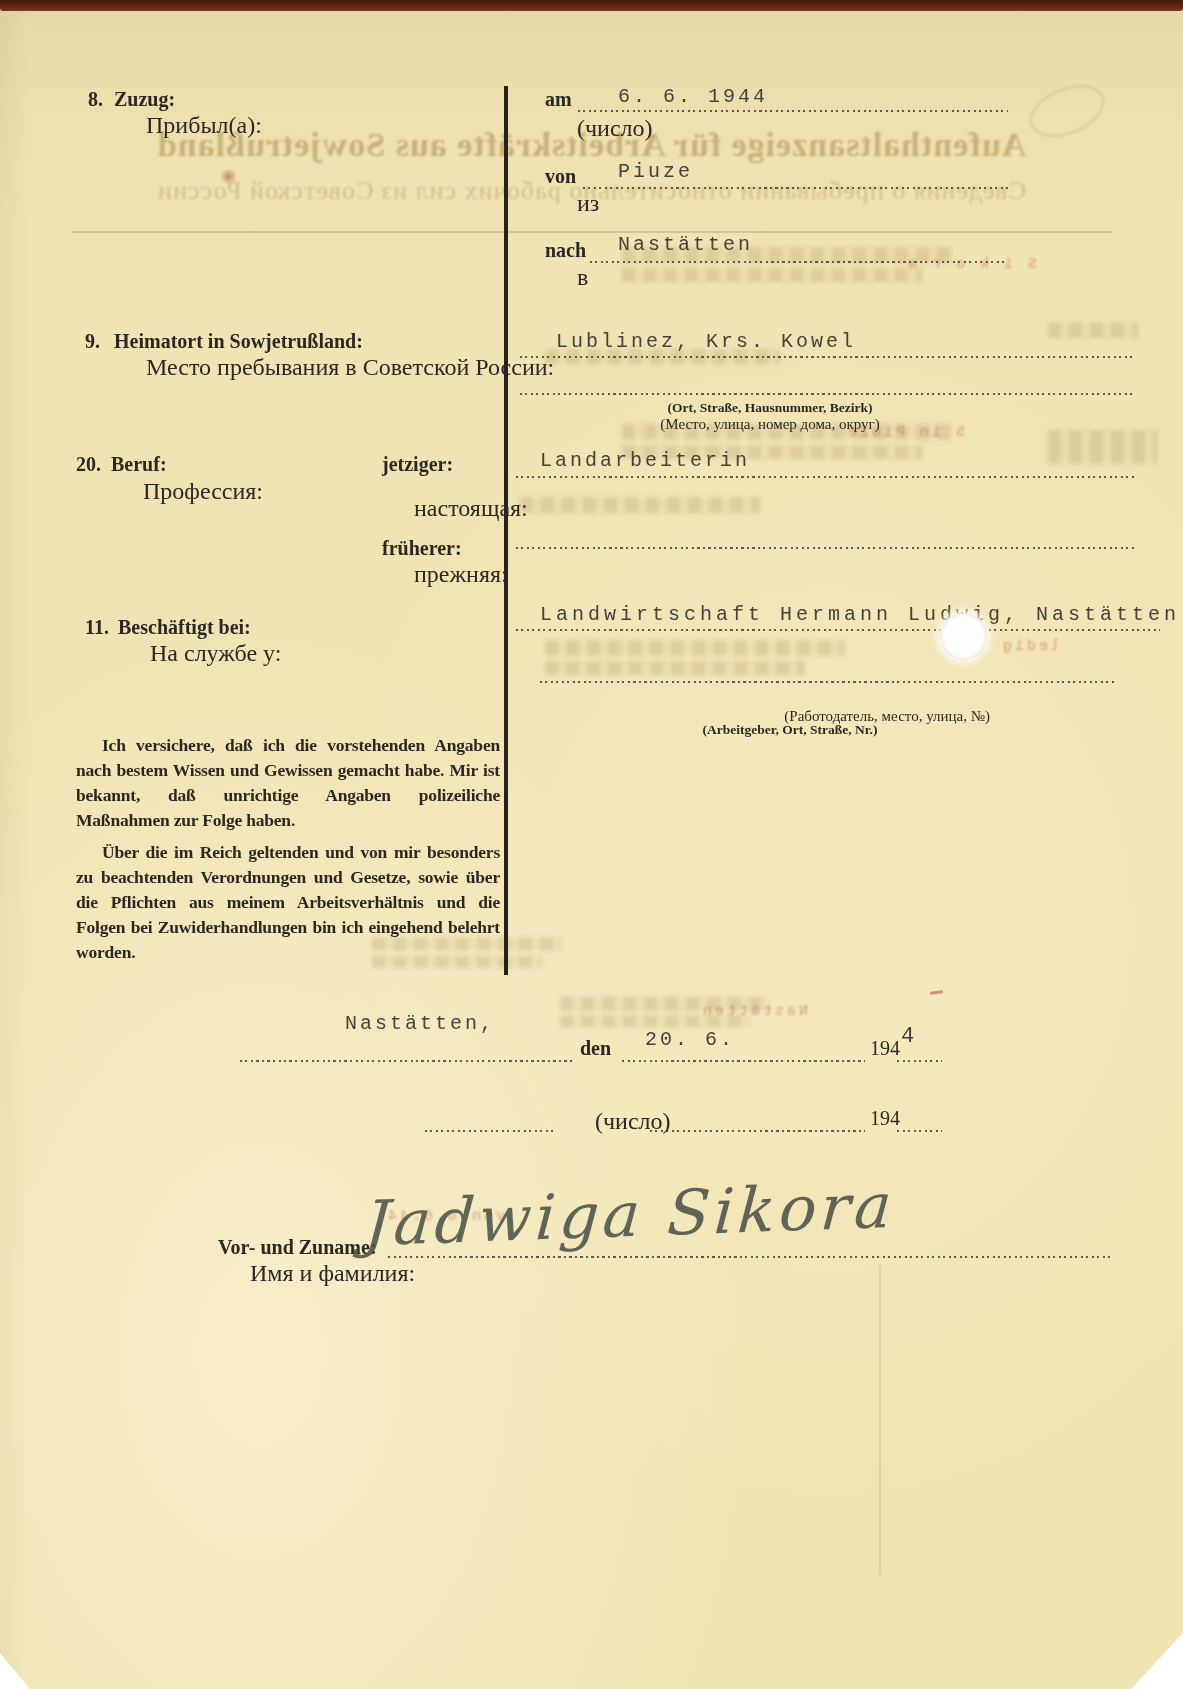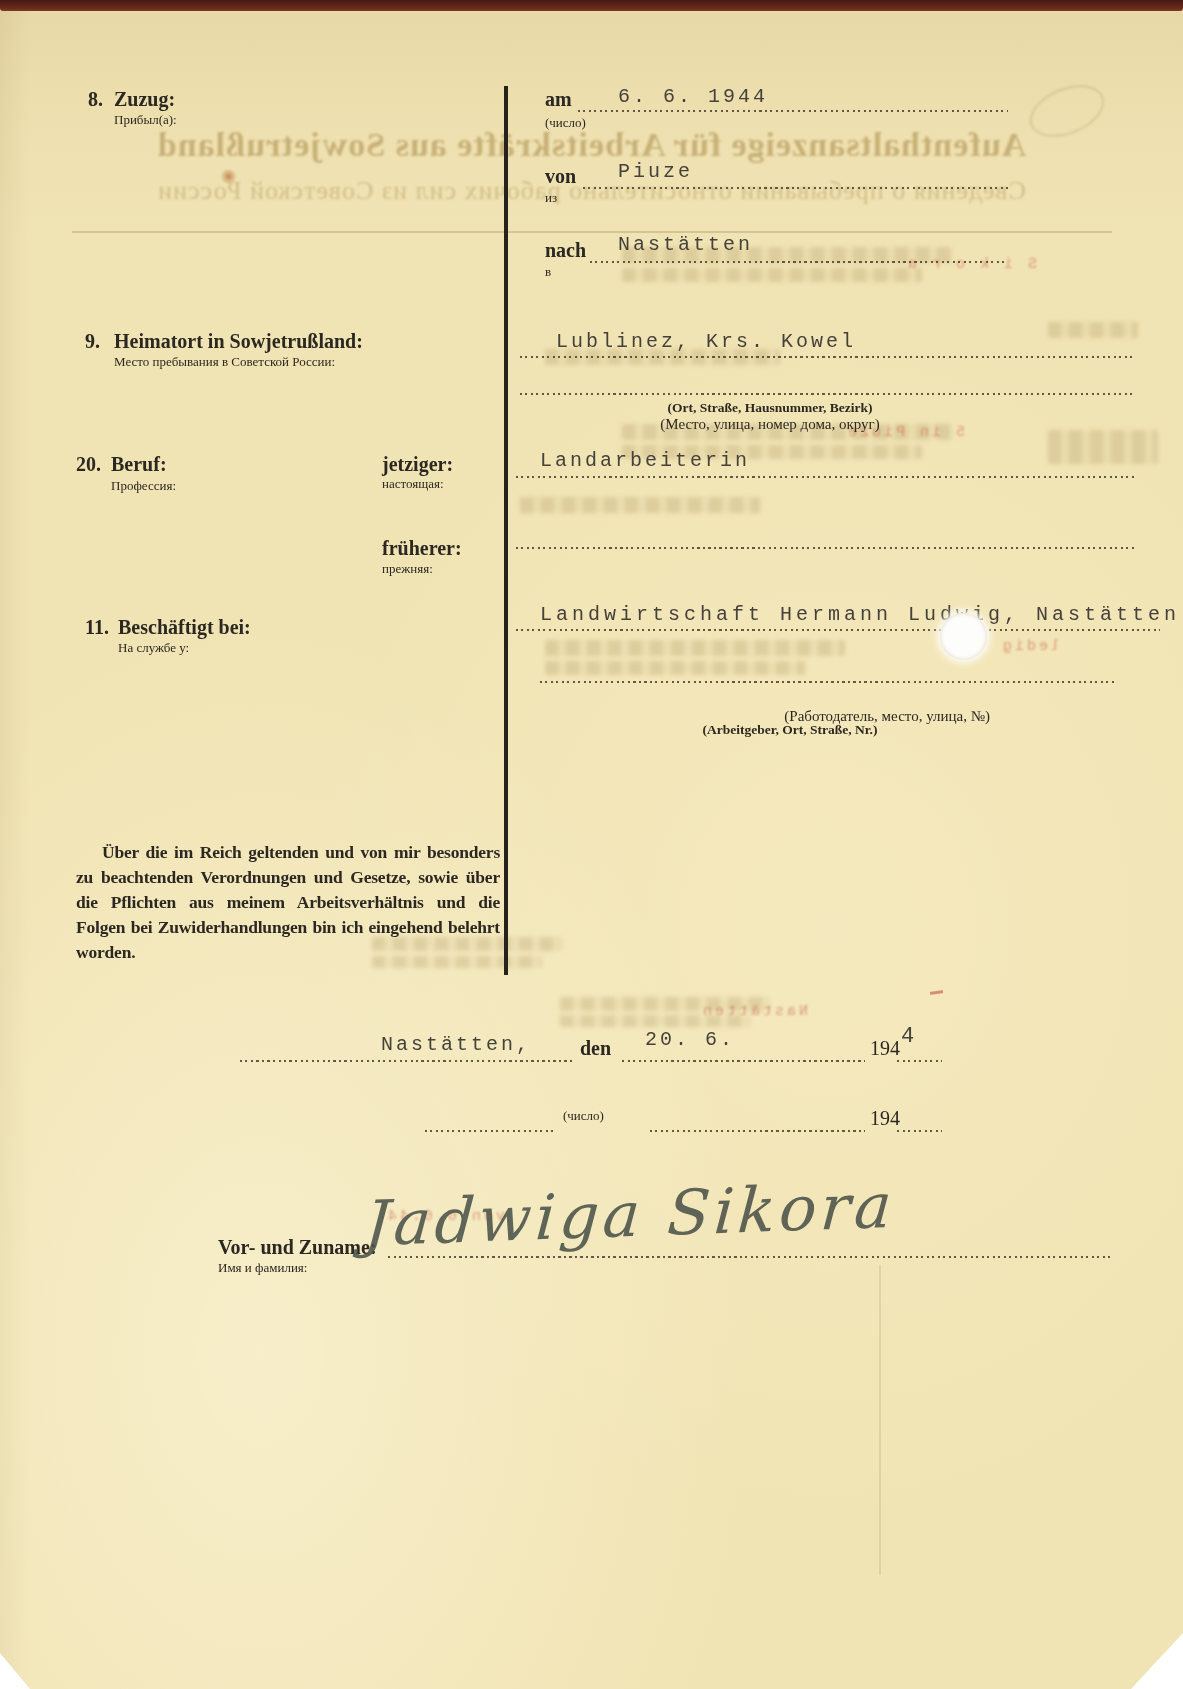--- a/index.html
+++ b/index.html
@@ -8,21 +8,21 @@
     font-family:"Liberation Serif",serif;color:#2b2822;
     background:
       radial-gradient(ellipse at 22% 80%, rgba(255,250,228,.45), rgba(255,250,228,0) 38%),
       radial-gradient(ellipse at 70% 55%, rgba(255,248,220,.25), rgba(255,248,220,0) 45%),
       linear-gradient(180deg, rgba(150,110,50,.10) 0, rgba(150,110,50,.04) 120px, rgba(150,110,50,0) 240px),
       linear-gradient(90deg, rgba(120,90,40,.08) 0, rgba(120,90,40,0) 30px),
       #f1e4b4;
   }
   .abs{position:absolute;white-space:nowrap;}
   .de{font-family:"Liberation Serif",serif;font-weight:bold;font-size:20px;}
-  .ru{font-family:"Liberation Serif",serif;font-weight:normal;font-size:13px;}
+  .ru{font-family:"Liberation Serif",serif;font-weight:normal;font-size:24px;margin-left:32px;}
   .typed{font-family:"Liberation Mono",monospace;font-size:20px;letter-spacing:3px;color:#45423c;text-align:right;}
   .cap-de{font-size:13.5px;font-weight:bold;}
   .cap-ru{font-size:15px;}
   .dotline{position:absolute;height:2px;
     background-image:repeating-linear-gradient(90deg, rgba(72,64,48,.85) 0 2px, rgba(72,64,48,0) 2px 5.5px);}
   .divider{position:absolute;left:504px;top:86px;width:3.5px;height:889px;background:#26231d;}
   .para{position:absolute;white-space:normal;text-align:justify;text-indent:26px;}
   .para.de-p{left:76px;width:424px;font-family:"Liberation Serif",serif;font-weight:bold;font-size:17.5px;line-height:25px;letter-spacing:-0.2px;}
   .para.ru-p{left:520px;width:568px;font-size:19px;line-height:27.5px;}
   .sig{font-family:"DejaVu Serif",serif;font-style:italic;font-size:62px;color:rgba(74,82,72,.88);
@@ -114,42 +114,43 @@
   <div class="dotline" style="left:520px;top:356px;width:615px;"></div>
   <span class="abs typed" style="left:556px;top:330px;">Lublinez, Krs. Kowel</span>
   <div class="dotline" style="left:520px;top:393px;width:615px;"></div>
   <span class="abs cap-de" style="left:570px;top:400px;width:400px;text-align:center;">(Ort, Straße, Hausnummer, Bezirk)</span>
   <span class="abs cap-ru" style="left:570px;top:416px;width:400px;text-align:center;">(Место, улица, номер дома, округ)</span>
 
   <span class="abs de" style="left:76px;top:453px;">20.</span>
   <span class="abs de" style="left:111px;top:453px;">Beruf:</span>
   <span class="abs ru" style="left:111px;top:478px;">Профессия:</span>
   <span class="abs de" style="left:382px;top:453px;">jetziger:</span>
-  <span class="abs ru" style="left:382px;top:476px;">настоящая:</span>
+  <span class="abs ru" style="left:382px;top:495px;">настоящая:</span>
   <div class="dotline" style="left:516px;top:476px;width:620px;"></div>
   <span class="abs typed" style="left:540px;top:449px;">Landarbeiterin</span>
   <span class="abs de" style="left:382px;top:537px;">früherer:</span>
   <span class="abs ru" style="left:382px;top:561px;">прежняя:</span>
   <div class="dotline" style="left:516px;top:547px;width:620px;"></div>
   <span class="abs typed" style="left:540px;top:522px;"></span>
 
   <span class="abs de" style="left:85px;top:616px;">11.</span>
   <span class="abs de" style="left:118px;top:616px;">Beschäftigt bei:</span>
   <span class="abs ru" style="left:118px;top:640px;">На службе у:</span>
   <div class="dotline" style="left:516px;top:629px;width:644px;"></div>
   <span class="abs typed" style="left:540px;top:603px;letter-spacing:4px;">Landwirtschaft Hermann Ludwig, Nastätten</span>
   <div class="hole"></div>
   <div class="dotline" style="left:540px;top:681px;width:575px;"></div>
   <span class="abs cap-de" style="left:590px;top:692px;width:400px;text-align:center;margin-top:30px;">(Arbeitgeber, Ort, Straße, Nr.)</span>
   <span class="abs cap-ru" style="left:590px;top:708px;width:400px;text-align:right;">(Работодатель, место, улица, №)</span>
 
+  <div class="para de-p" style="top:733px;">Ich versichere, daß ich die vorstehenden Angaben nach bestem Wissen und Gewissen gemacht habe. Mir ist bekannt, daß unrichtige Angaben polizeiliche Maßnahmen zur Folge haben.</div>
   <div class="para de-p" style="top:840px;">Über die im Reich geltenden und von mir besonders zu beachtenden Verordnungen und Gesetze, sowie über die Pflichten aus meinem Arbeitsverhältnis und die Folgen bei Zuwiderhandlungen bin ich eingehend belehrt worden.</div>
 
   <div class="dotline" style="left:240px;top:1060px;width:335px;"></div>
-  <span class="abs typed" style="left:345px;top:1033px;margin-left:36px;">Nastätten,</span>
+  <span class="abs typed" style="left:345px;top:1012px;">Nastätten,</span>
   <span class="abs de" style="left:580px;top:1037px;">den</span>
   <div class="dotline" style="left:622px;top:1060px;width:243px;"></div>
   <span class="abs typed" style="left:645px;top:1028px;">20. 6.</span>
   <span class="abs de" style="left:870px;top:1037px;font-weight:normal;">194</span>
   <span class="abs typed" style="left:901px;top:1024px;font-size:22px;">4</span>
   <div class="dotline" style="left:897px;top:1060px;width:45px;"></div>
 
   <div class="dotline" style="left:425px;top:1130px;width:130px;"></div>
   <span class="abs ru" style="left:563px;top:1108px;">(число)</span>
   <div class="dotline" style="left:650px;top:1130px;width:215px;"></div>

